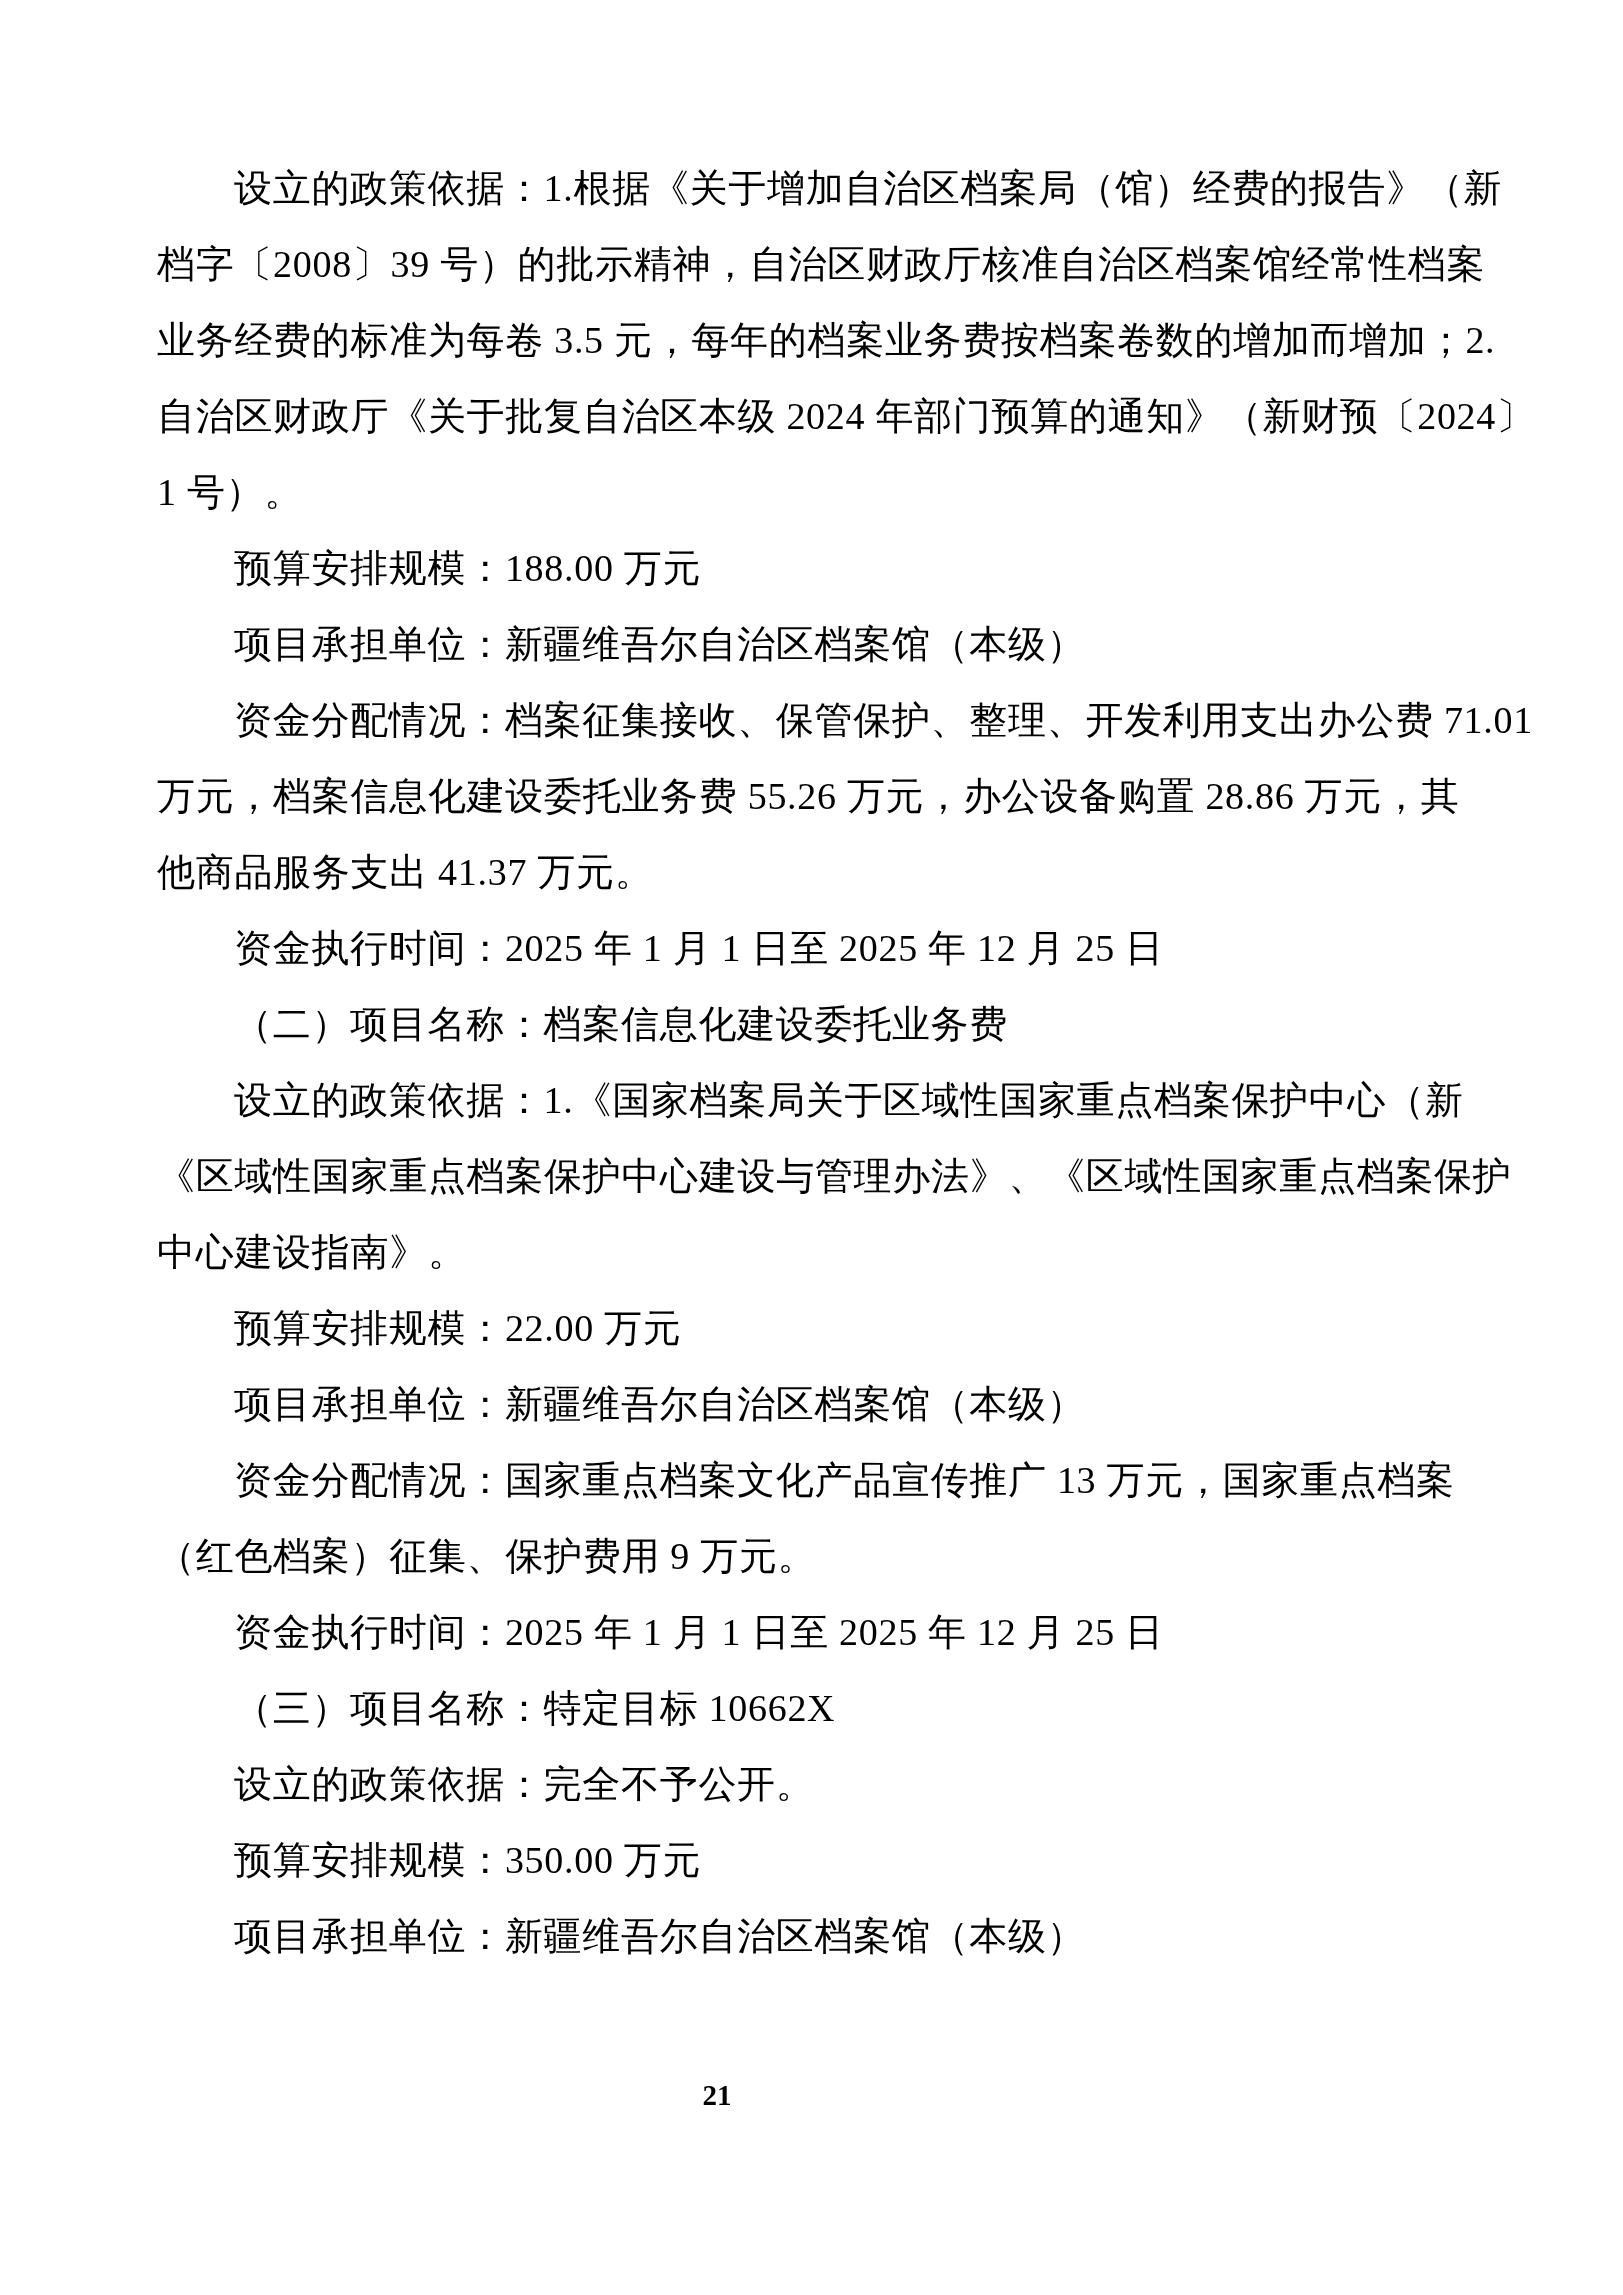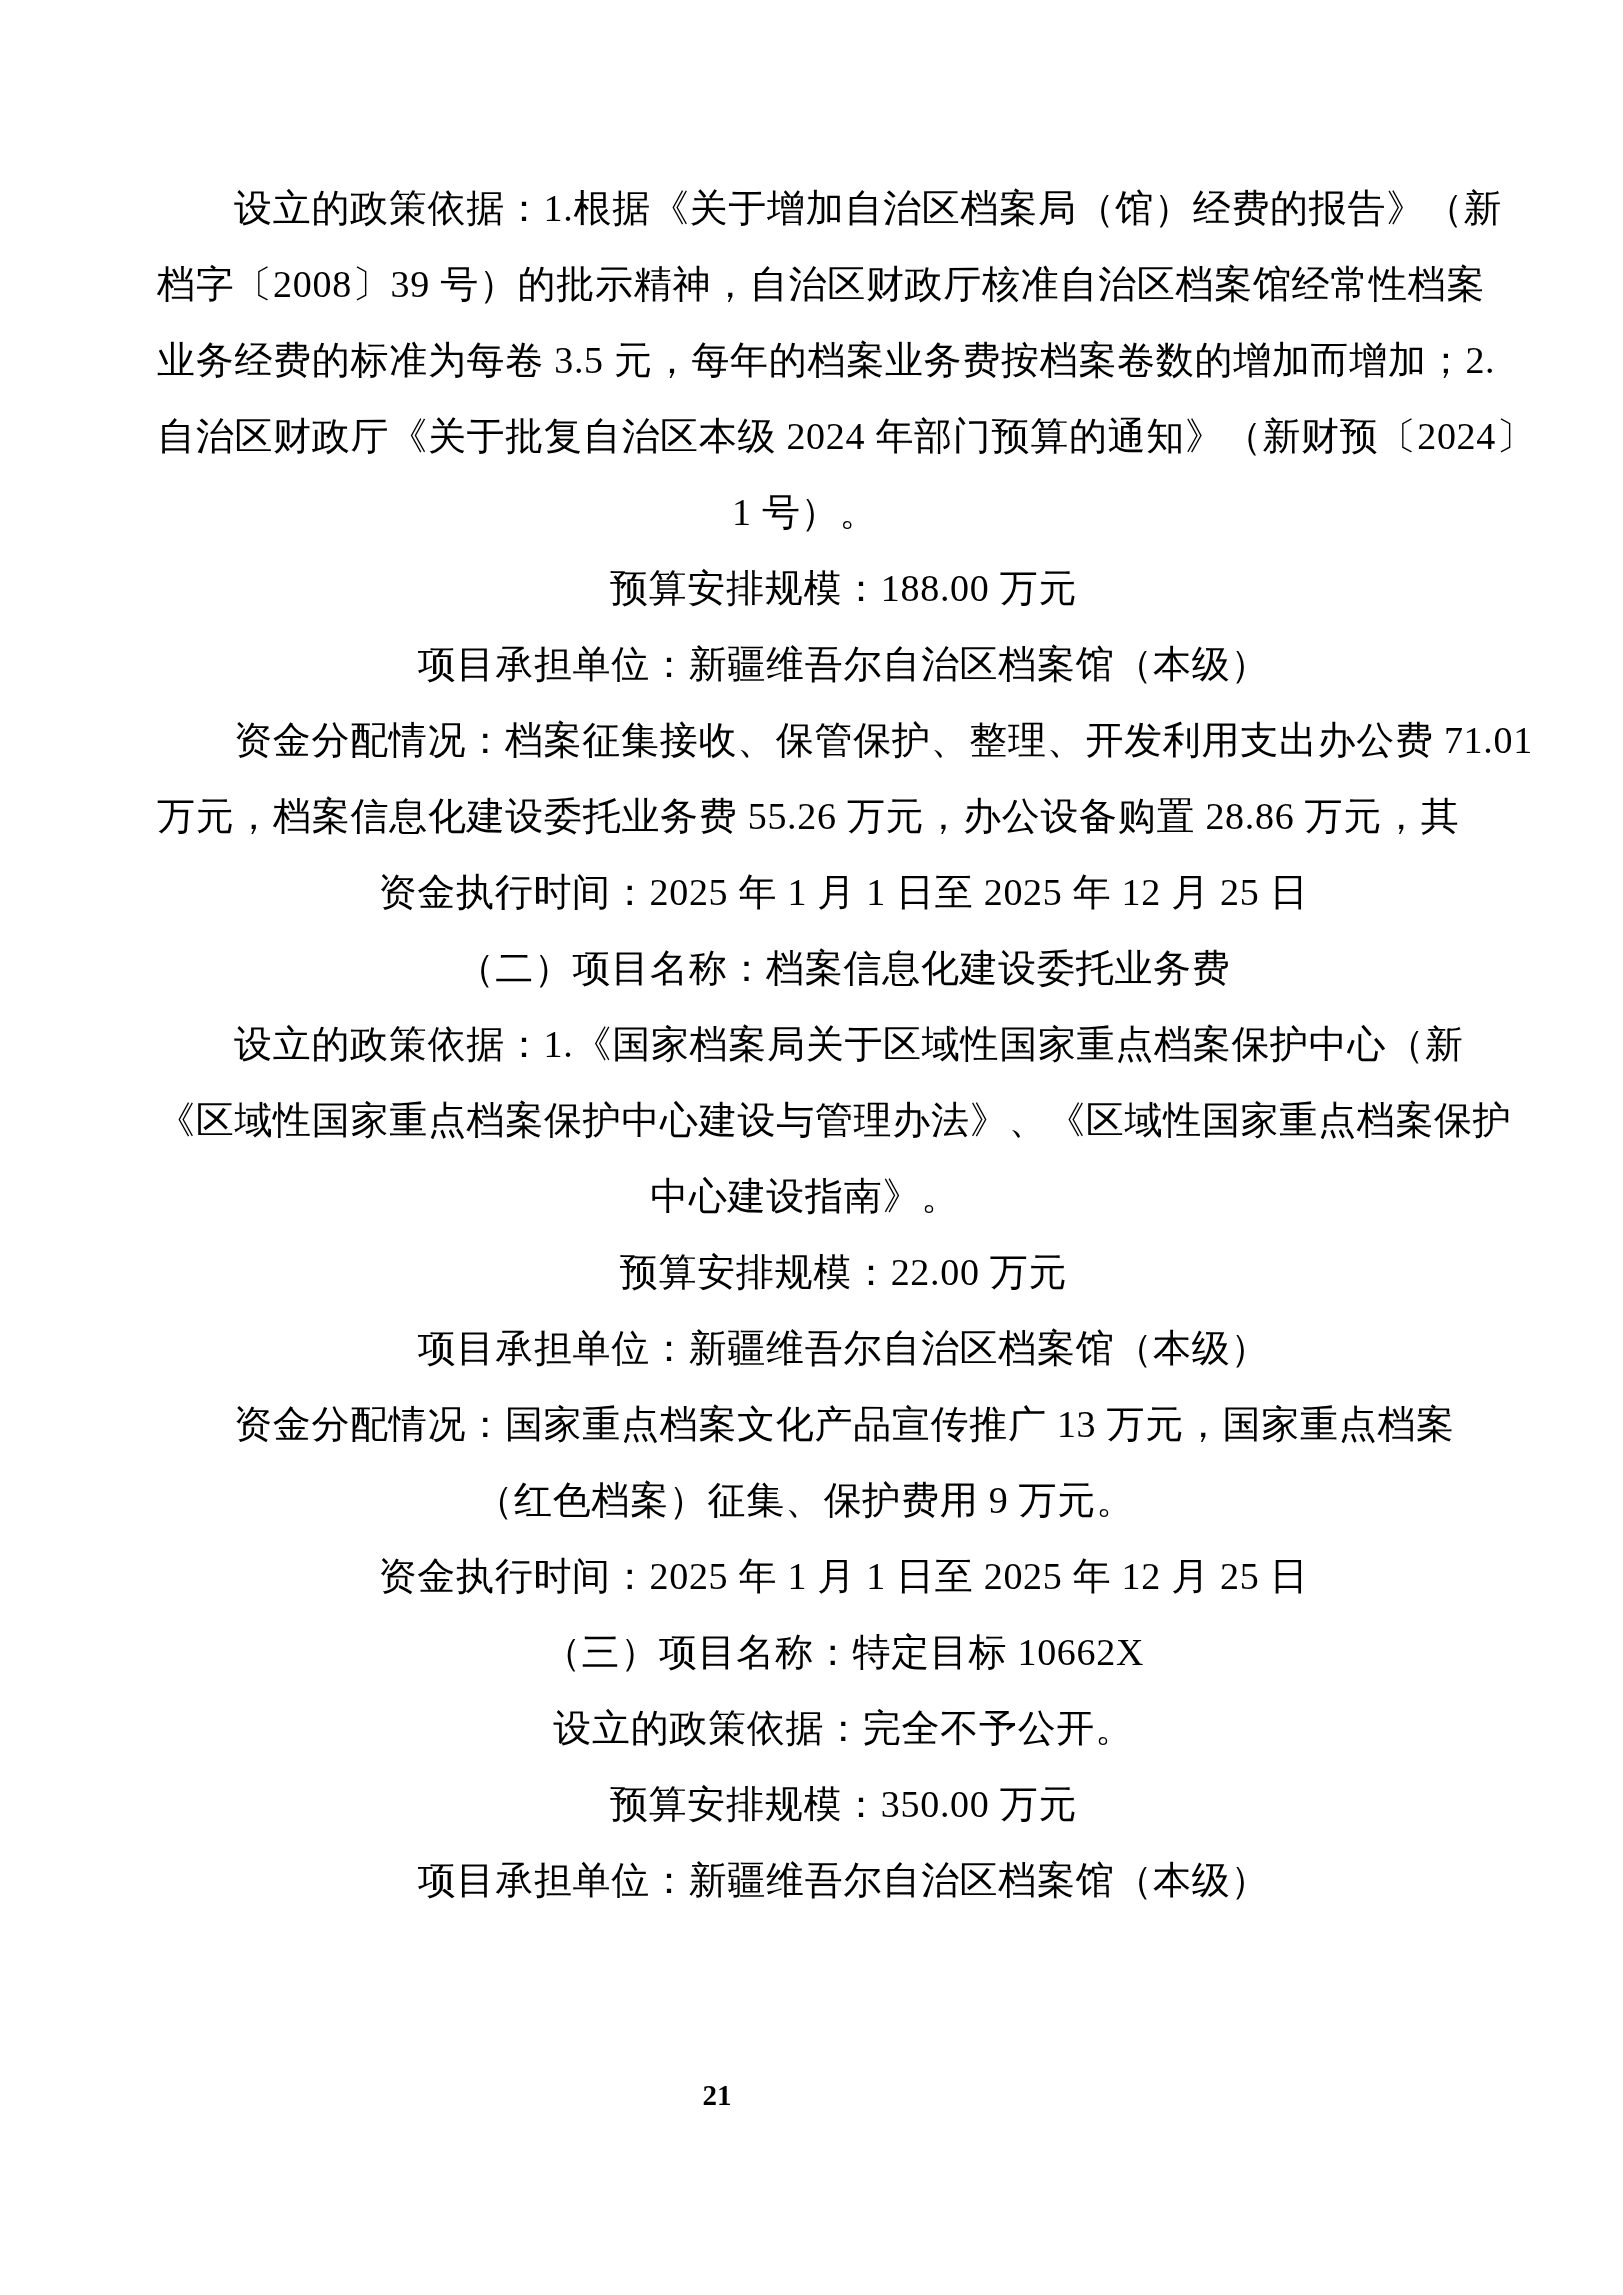--- a/index.html
+++ b/index.html
@@ -11,23 +11,22 @@
     height: 2295px;
     background: #ffffff;
     color: #000000;
     position: relative;
     font-family: "Liberation Serif", "DejaVu Serif", serif;
     overflow: hidden;
   }
   #text-block {
     position: absolute;
     left: 157px;
-    top: 170px;
+    top: 150px;
     width: 1296px;
-    text-align: center;
   }
   .line {
     height: 76px;
     line-height: 76px;
     font-size: 38px;
     white-space: nowrap;
     letter-spacing: 0.7px;
   }
   .indent {
     padding-left: 77px;
@@ -48,20 +47,21 @@
 <div id="text-block">
     <div class="line indent">设立的政策依据：1.根据《关于增加自治区档案局（馆）经费的报告》（新</div>
     <div class="line">档字〔2008〕39 号）的批示精神，自治区财政厅核准自治区档案馆经常性档案</div>
     <div class="line">业务经费的标准为每卷 3.5 元，每年的档案业务费按档案卷数的增加而增加；2.</div>
     <div class="line">自治区财政厅《关于批复自治区本级 2024 年部门预算的通知》（新财预〔2024〕</div>
     <div class="line">1 号）。</div>
     <div class="line indent">预算安排规模：188.00 万元</div>
     <div class="line indent">项目承担单位：新疆维吾尔自治区档案馆（本级）</div>
     <div class="line indent">资金分配情况：档案征集接收、保管保护、整理、开发利用支出办公费 71.01</div>
     <div class="line">万元，档案信息化建设委托业务费 55.26 万元，办公设备购置 28.86 万元，其</div>
+    <div class="line">他商品服务支出 41.37 万元。</div>
     <div class="line indent">资金执行时间：2025 年 1 月 1 日至 2025 年 12 月 25 日</div>
     <div class="line indent">（二）项目名称：档案信息化建设委托业务费</div>
     <div class="line indent">设立的政策依据：1.《国家档案局关于区域性国家重点档案保护中心（新</div>
     <div class="line">《区域性国家重点档案保护中心建设与管理办法》、《区域性国家重点档案保护</div>
     <div class="line">中心建设指南》。</div>
     <div class="line indent">预算安排规模：22.00 万元</div>
     <div class="line indent">项目承担单位：新疆维吾尔自治区档案馆（本级）</div>
     <div class="line indent">资金分配情况：国家重点档案文化产品宣传推广 13 万元，国家重点档案</div>
     <div class="line">（红色档案）征集、保护费用 9 万元。</div>
     <div class="line indent">资金执行时间：2025 年 1 月 1 日至 2025 年 12 月 25 日</div>

